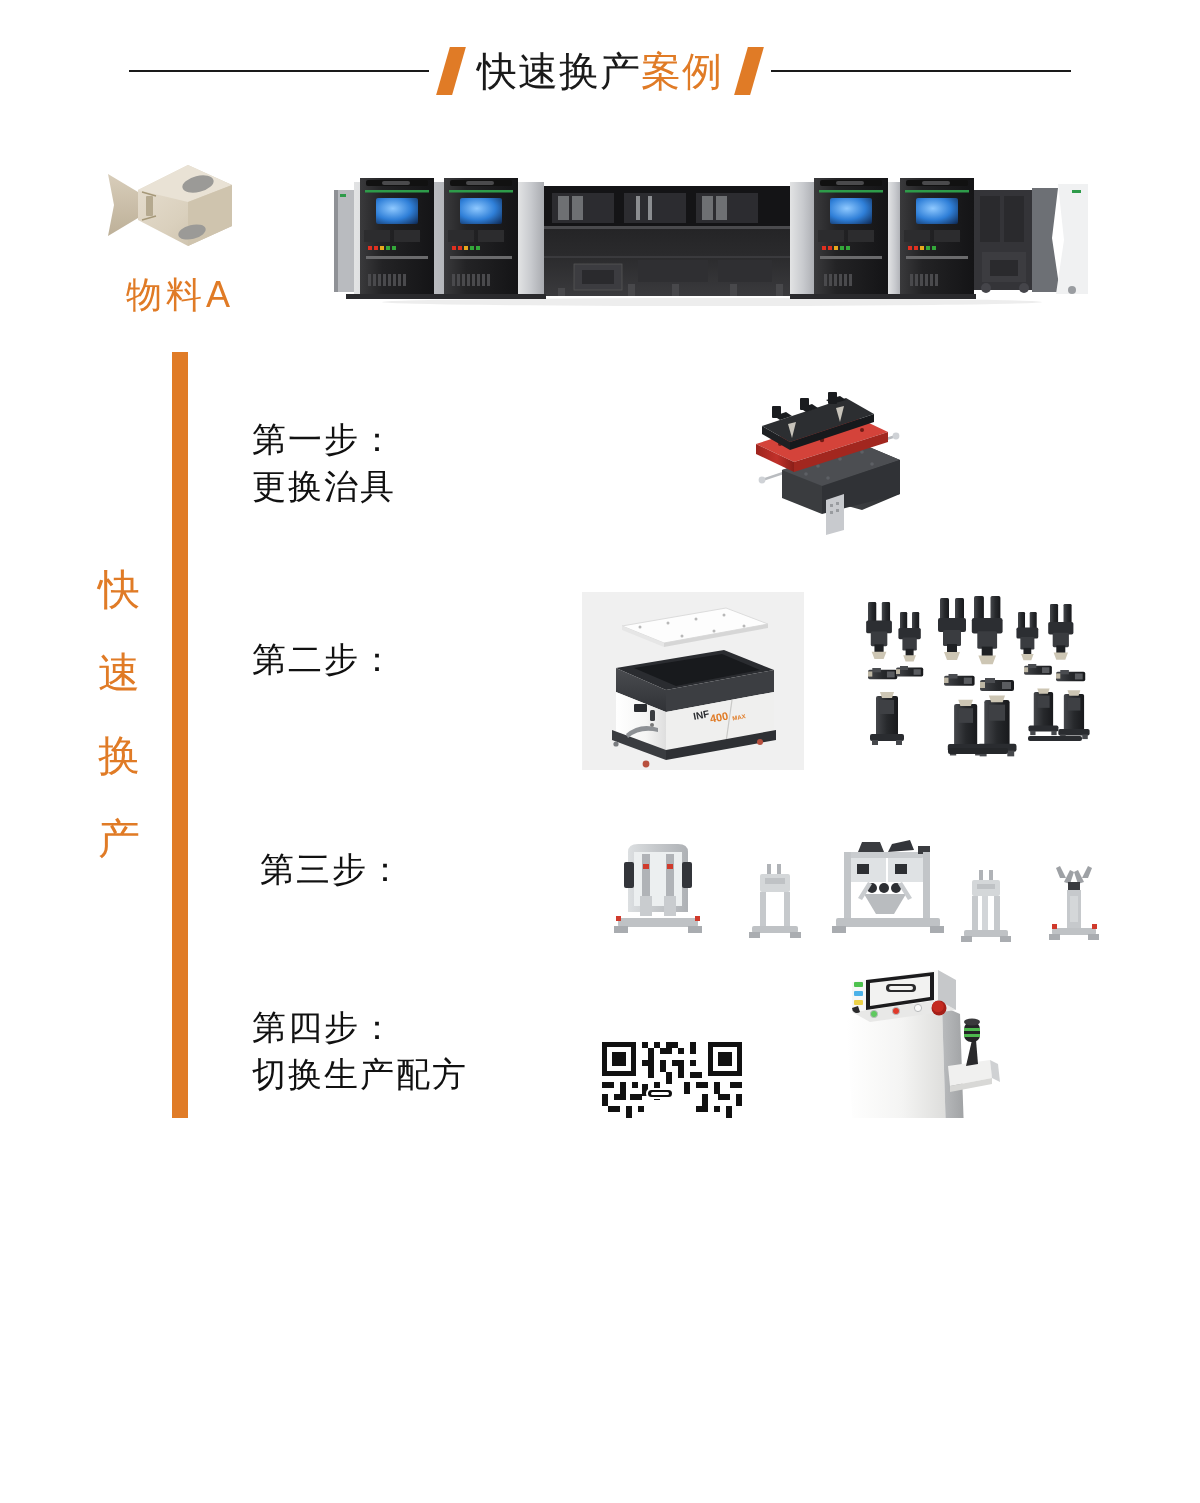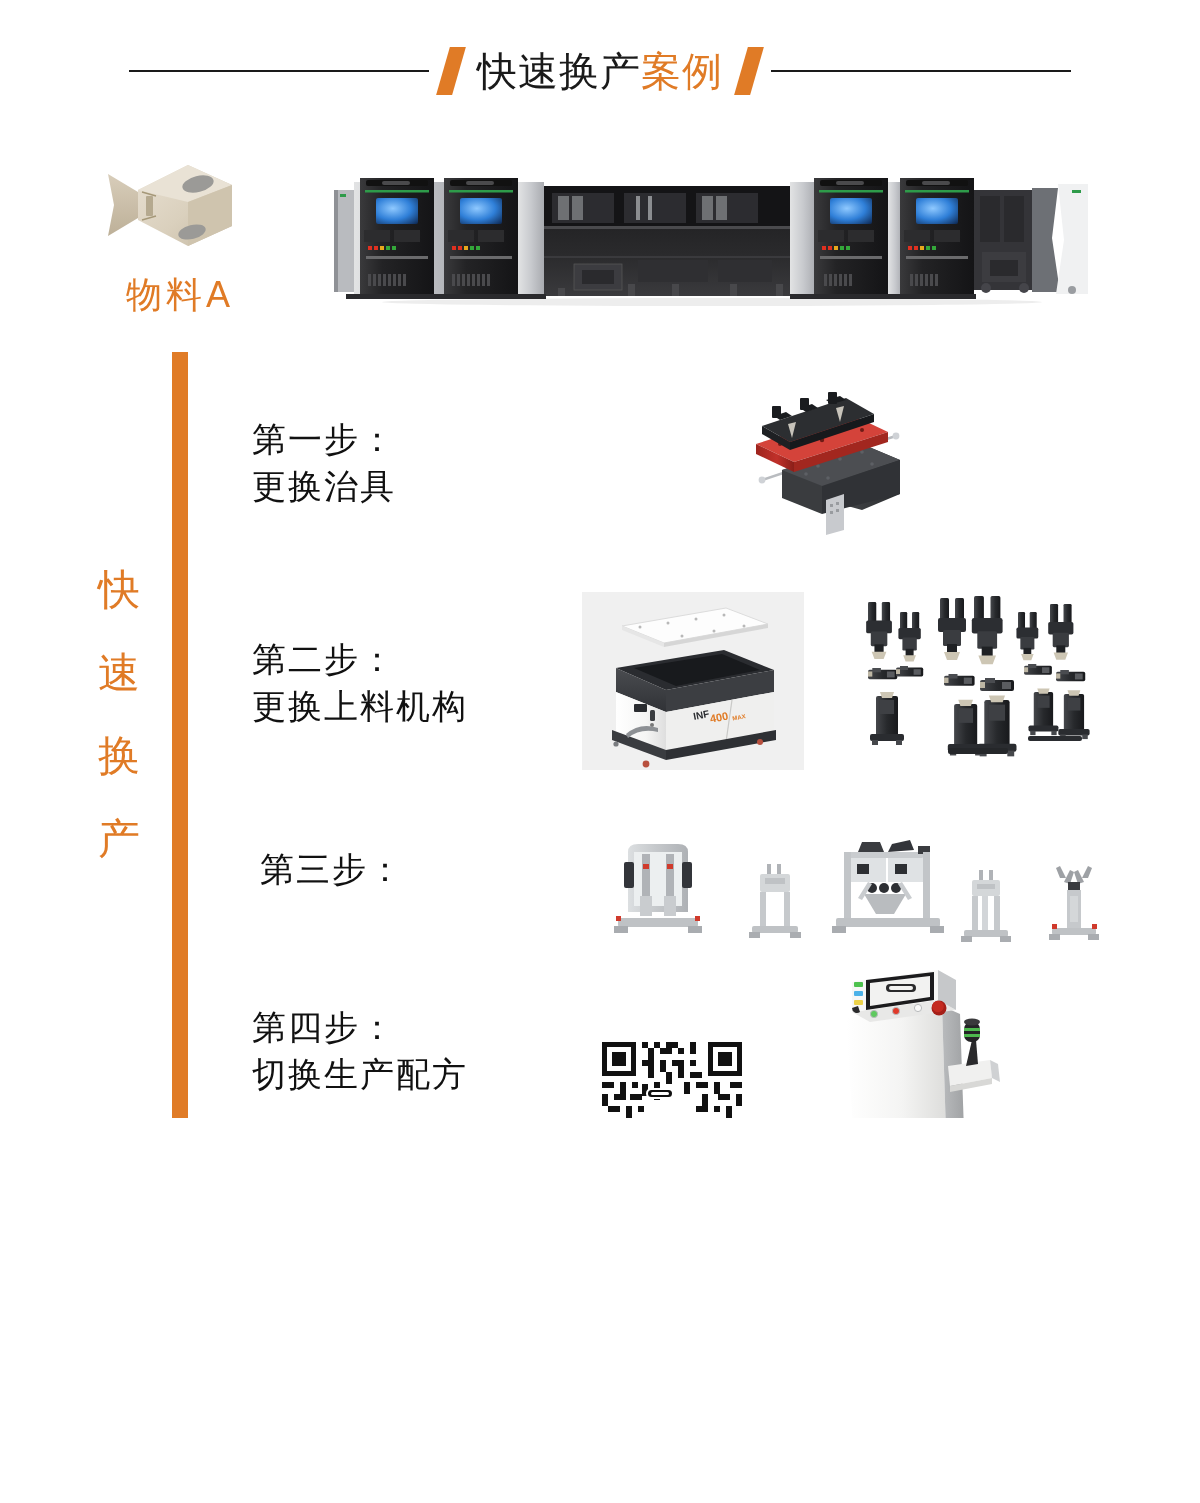--- a/index.html
+++ b/index.html
@@ -218,21 +218,20 @@
       </svg>
     </div>
   </div>
 
   <div class="step-text" id="step-1-text">
     <span>第一步：</span>
     <span class="l2">更换治具</span>
   </div>
   <div class="step-text" id="step-2-text">
     <span>第二步：</span>
-    <span class="l2">更换上料机构</span>
   </div>
   <div class="step-text" id="step-3-text">
     <span>第三步：</span>
   </div>
   <div class="step-text" id="step-4-text">
     <span>第四步：</span>
     <span class="l2">切换生产配方</span>
   </div>
 
   <svg class="machine-line" id="line-top" viewBox="0 0 760 150">

